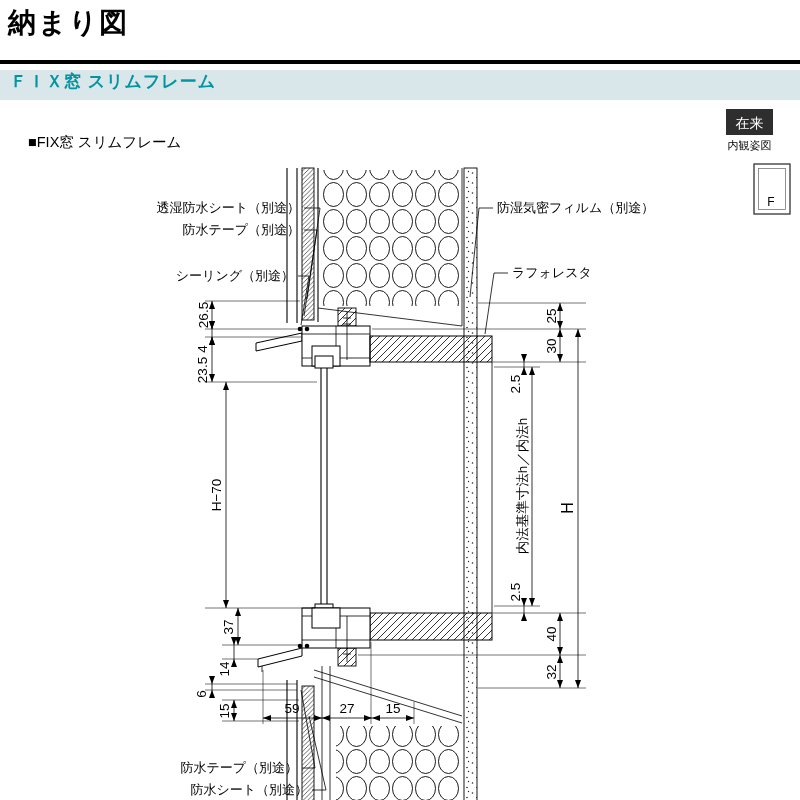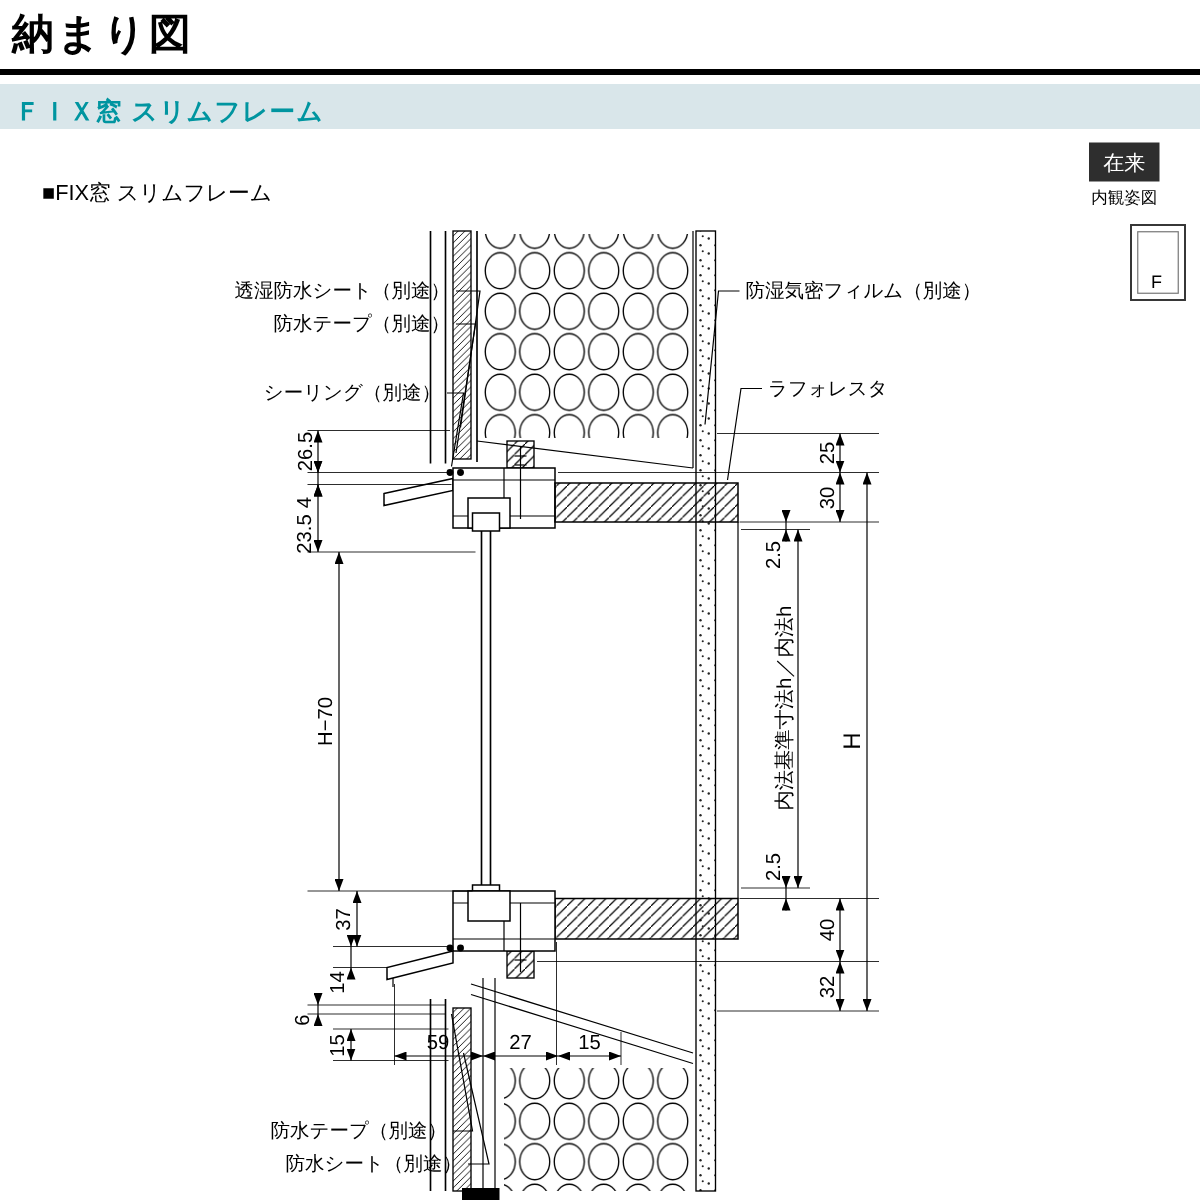--- a/index.html
+++ b/index.html
@@ -1,19 +1,19 @@
 <!DOCTYPE html>
 <html><head>
 <meta charset="utf-8">
 <style>
   html,body{margin:0;padding:0}
   body{width:800px;height:800px;background:#fff;font-family:"Liberation Sans",sans-serif;overflow:hidden}
-  .titlebar{height:38px;padding:4px 0 4px 8px;border-bottom:4px solid #000}
+  .titlebar{height:38px;padding:4px 0 18px 8px;border-bottom:4px solid #000}
   .titlebar h1{margin:0;font-size:28px;line-height:38px;font-weight:bold;color:#000;letter-spacing:2px}
-  .banner{margin-top:6px;height:30px;background:#d9e6ea;display:flex;align-items:flex-end;padding-left:10px}
+  .banner{margin-top:6px;height:30px;background:#d9e6ea;display:flex;align-items:flex-start;padding-left:10px}
   .banner span{color:#0095a0;font-weight:bold;font-size:17px;letter-spacing:1px}
   svg text{font-family:"Liberation Sans",sans-serif;fill:#000}
   .ln{stroke:#000;stroke-width:1.1;fill:none}
   .lnt{stroke:#000;stroke-width:.8;fill:none}
   .part{stroke:#000;stroke-width:1;fill:#fff}
   .leader{stroke:#000;stroke-width:.8;fill:none}
   .ext{stroke:#000;stroke-width:.55;fill:none}
   .dl{stroke:#000;stroke-width:.8;fill:none}
   .lbl{font-size:13px}
   .dimt{font-size:13.5px}

